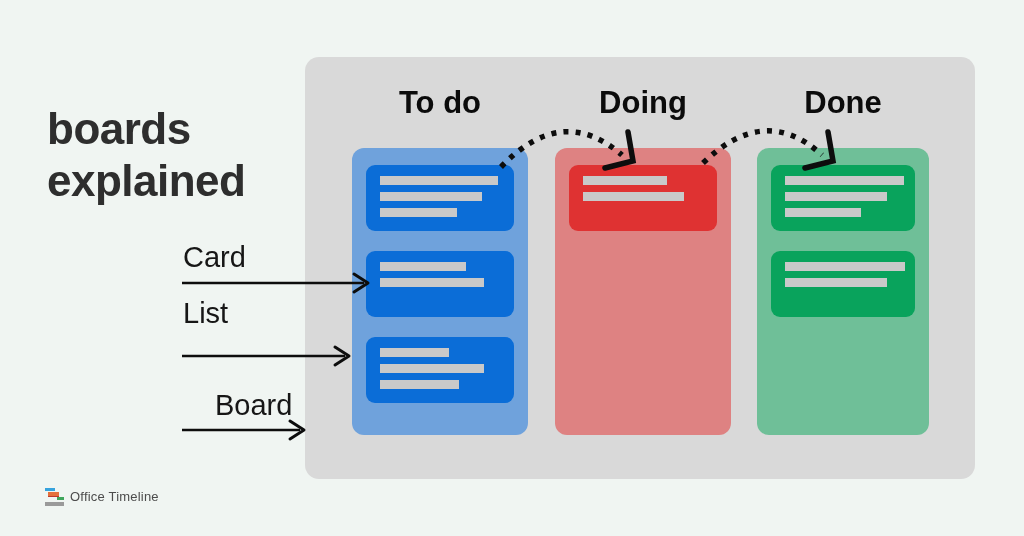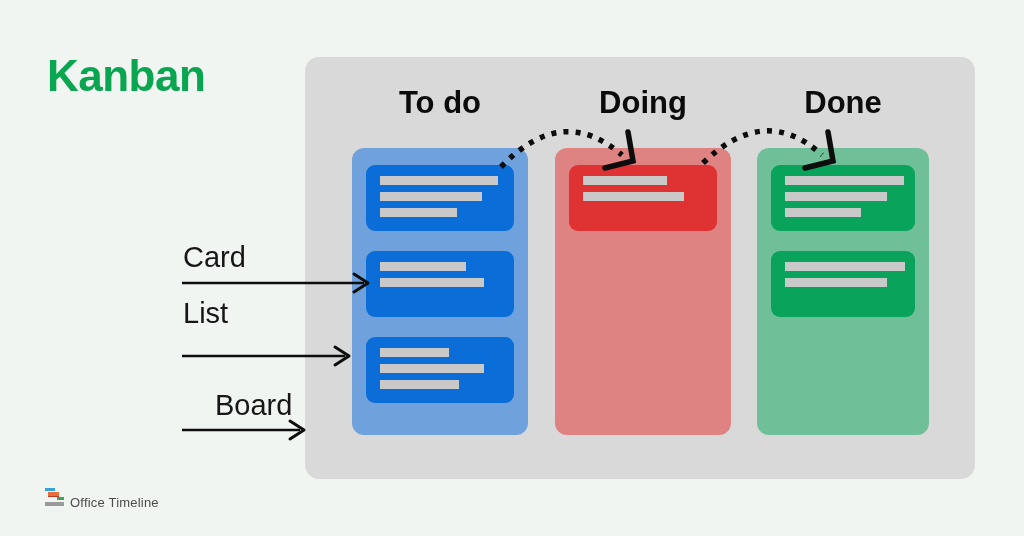--- a/index.html
+++ b/index.html
@@ -42,29 +42,30 @@
   
   .overlay{position:absolute; left:0; top:0; width:1024px; height:536px; pointer-events:none;}
   
   .brand{position:absolute; left:44px; top:487px; width:200px; height:22px;}
   .brand-icon{position:absolute; left:0; top:0; width:20px; height:21px;}
   .brand-icon div{position:absolute;}
   .bi-blue  {left:1px;  top:1px;  width:10px; height:2.5px; background:#36a3dd;}
   .bi-orange{left:4px;  top:5px;  width:11px; height:3.5px; background:#e4713c; border-bottom:1.5px solid #c0392b;}
   .bi-green {left:13px; top:10px; width:7px;  height:3px;   background:#3fa65c;}
   .bi-gray  {left:1px;  top:15px; width:19px; height:3.5px; background:#9a9a9a;}
-  .brand-text{position:absolute; left:26px; top:9px; font-size:13px; line-height:1;
+  .brand-text{position:absolute; left:26px; top:3px; font-size:13px; line-height:1;
     color:var(--brand-gray,#4c4c4c); letter-spacing:0.2px; white-space:nowrap;}
 </style>
 </head>
 <body>
 
 <div class="canvas">
 
-  <div class="title-line title-1">Kanban</div>
+  <div class="title-line title-2">boards</div>
+  <div class="title-line title-3">explained</div>
 
   <div class="legend-label lg-0">Card</div>
   <div class="legend-label lg-1">List</div>
   <div class="legend-label lg-2">Board</div>
 
   <div class="board" id="board">
     <div class="col-header hdr-0">To do</div>
     <div class="column col-0 blue">
     <div class="card blue">
           <div class="text-bar" style="width: 118px;"></div>

